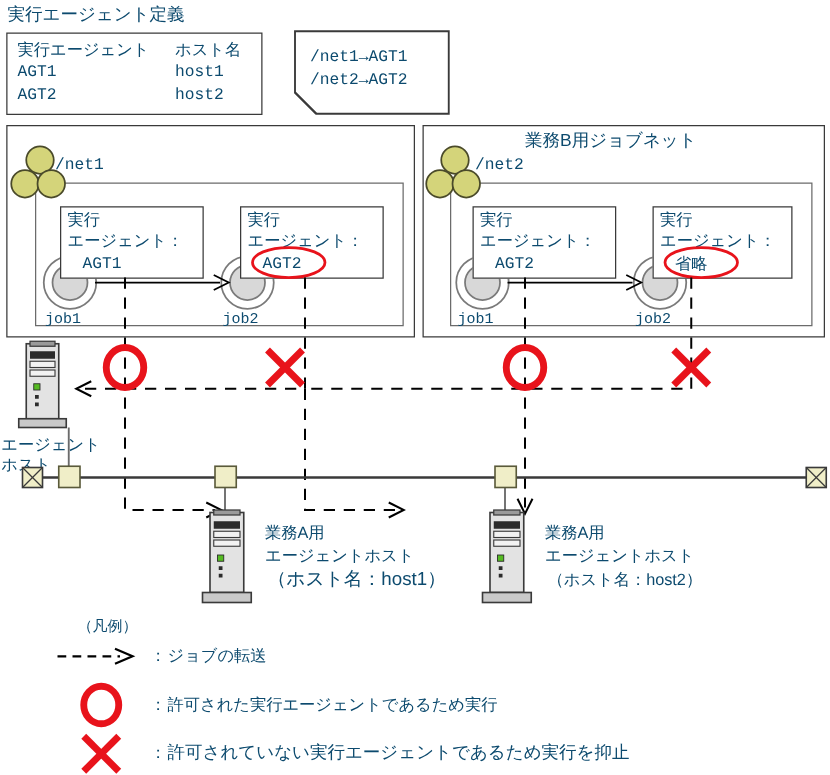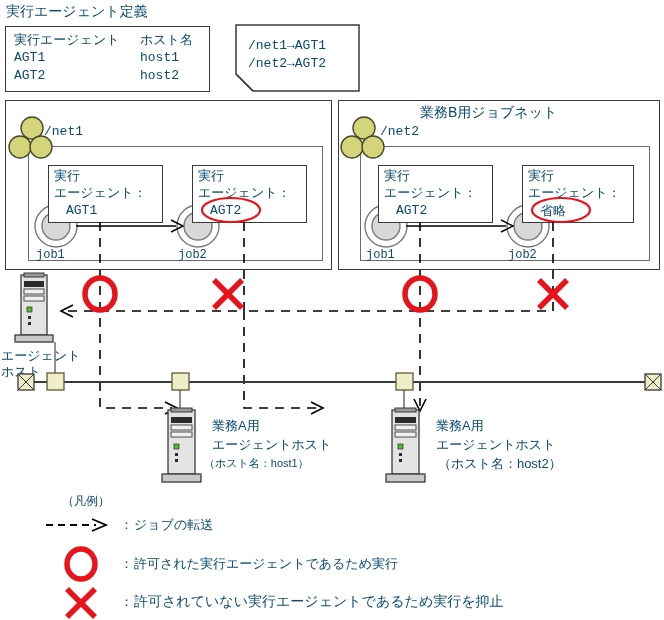--- a/index.html
+++ b/index.html
@@ -228,21 +228,21 @@
     <rect x="10" y="9" width="21" height="6" fill="#2b2b2b"></rect>
     <rect x="10" y="17" width="21" height="5" fill="#f2f2f2" stroke="#3a3a3a" stroke-width="0.9"></rect>
     <rect x="10" y="24" width="21" height="5" fill="#f2f2f2" stroke="#3a3a3a" stroke-width="0.9"></rect>
     <rect x="13" y="36" width="5" height="5" fill="#55bb22" stroke="#2a2a2a" stroke-width="0.7"></rect>
     <rect x="14" y="45" width="3" height="3" fill="#2b2b2b"></rect>
     <rect x="14" y="51" width="3" height="3" fill="#2b2b2b"></rect>
     <rect x="1" y="66" width="39" height="8" fill="#c9c9c9" stroke="#3a3a3a" stroke-width="1.3"></rect>
   </svg>
   <div class="txt" style="left:212px; top:418px; font-size:13px;">業務A用</div>
   <div class="txt" style="left:212px; top:437px; font-size:13px;">エージェントホスト</div>
-  <div class="txt" style="left:204px; top:456px; font-size:11px;">（ホスト名：host1）</div>
+  <div class="txt" style="left:214px; top:456px; font-size:15px;">（ホスト名：host1）</div>
 
   <svg style="left:385px; top:408px;" width="42" height="78" viewBox="0 0 42 78">
     <rect x="7" y="2" width="27" height="64" fill="#e3e3e3" stroke="#3a3a3a" stroke-width="1.3"></rect>
     <rect x="10" y="0" width="21" height="4" fill="#9a9a9a" stroke="#3a3a3a" stroke-width="1"></rect>
     <rect x="10" y="9" width="21" height="6" fill="#2b2b2b"></rect>
     <rect x="10" y="17" width="21" height="5" fill="#f2f2f2" stroke="#3a3a3a" stroke-width="0.9"></rect>
     <rect x="10" y="24" width="21" height="5" fill="#f2f2f2" stroke="#3a3a3a" stroke-width="0.9"></rect>
     <rect x="13" y="36" width="5" height="5" fill="#55bb22" stroke="#2a2a2a" stroke-width="0.7"></rect>
     <rect x="14" y="45" width="3" height="3" fill="#2b2b2b"></rect>
     <rect x="14" y="51" width="3" height="3" fill="#2b2b2b"></rect>

